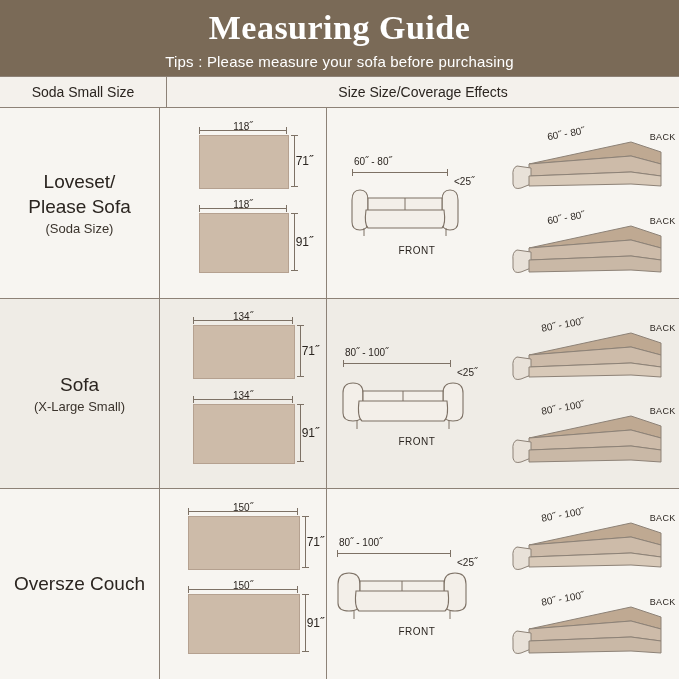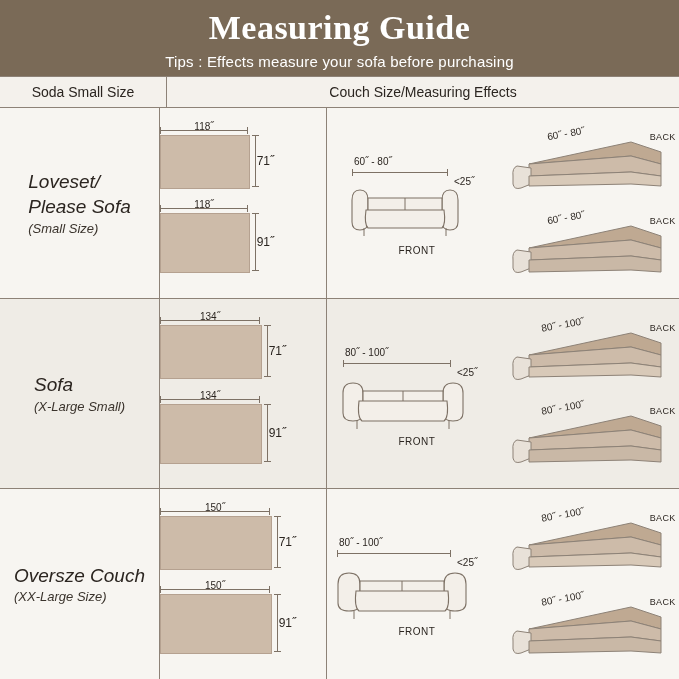--- a/index.html
+++ b/index.html
@@ -79,40 +79,40 @@
   .c-size { flex: 0 0 160px; }
   .c-cover { flex: 0 0 167px; }
   .c-couch { flex: 1 1 auto; }
 
   .head .cell {
     font-size: 14px;
     color: #2b2520;
   }
 
   .size-label {
+    text-align: center;
     line-height: 1.35;
-    font-style: italic;
   }
   .size-label .main {
     font-size: 19px;
     color: #2b2520;
   }
   .size-label .sub {
     font-size: 13px;
     color: #3a332c;
   }
 
   
   .cover-stack {
     width: 100%;
     height: 100%;
     display: flex;
     flex-direction: column;
     justify-content: space-evenly;
-    align-items: flex-start;
+    align-items: center;
   }
   .cover-item {
     position: relative;
   }
   .cover-rect {
     background: #cdbba9;
     border: 1px solid #b5a190;
   }
   .dim-top {
     position: absolute;
@@ -218,36 +218,36 @@
   }
   svg { display: block; }
 </style>
 </head>
 <body>
 
 <div class="page">
 
   <div class="header">
     <div class="header-title">Measuring Guide</div>
-    <div class="header-sub">Tips : Effects measure your sofa before purchasing</div>
+    <div class="header-sub">Tips : Please measure your sofa before purchasing</div>
   </div>
 
   <div class="table">
 
     <div class="row head">
       <div class="cell c-cover">Soda Small Size</div>
-      <div class="cell c-couch">Couch Size/Measuring Effects</div>
+      <div class="cell c-couch">Size Size/Coverage Effects</div>
     </div>
 
     <div class="row body">
       <div class="cell c-size">
         <div class="size-label">
           <div class="main">Loveset/</div>
           <div class="main">Please Sofa</div>
-          <div class="sub">(Small Size)</div>
+          <div class="sub">(Soda Size)</div>
         </div>
       </div>
 
       <div class="cell c-cover">
         <div class="cover-stack">
           <div class="cover-item" style="width:88px;height:52px;">
             <div class="dim-top">118˝</div>
             <div class="tick-h"></div>
             <div class="cover-rect" style="width:100%;height:100%;"></div>
             <div class="tick-v"></div>
@@ -397,21 +397,20 @@
             </div>
           </div>
         </div>
       </div>
     </div>
 
     <div class="row body" style="border-bottom:none;">
       <div class="cell c-size">
         <div class="size-label">
           <div class="main">Oversze Couch</div>
-          <div class="sub">(XX-Large Size)</div>
         </div>
       </div>
 
       <div class="cell c-cover">
         <div class="cover-stack">
           <div class="cover-item" style="width:110px;height:52px;">
             <div class="dim-top">150˝</div>
             <div class="tick-h"></div>
             <div class="cover-rect" style="width:100%;height:100%;"></div>
             <div class="tick-v"></div>

